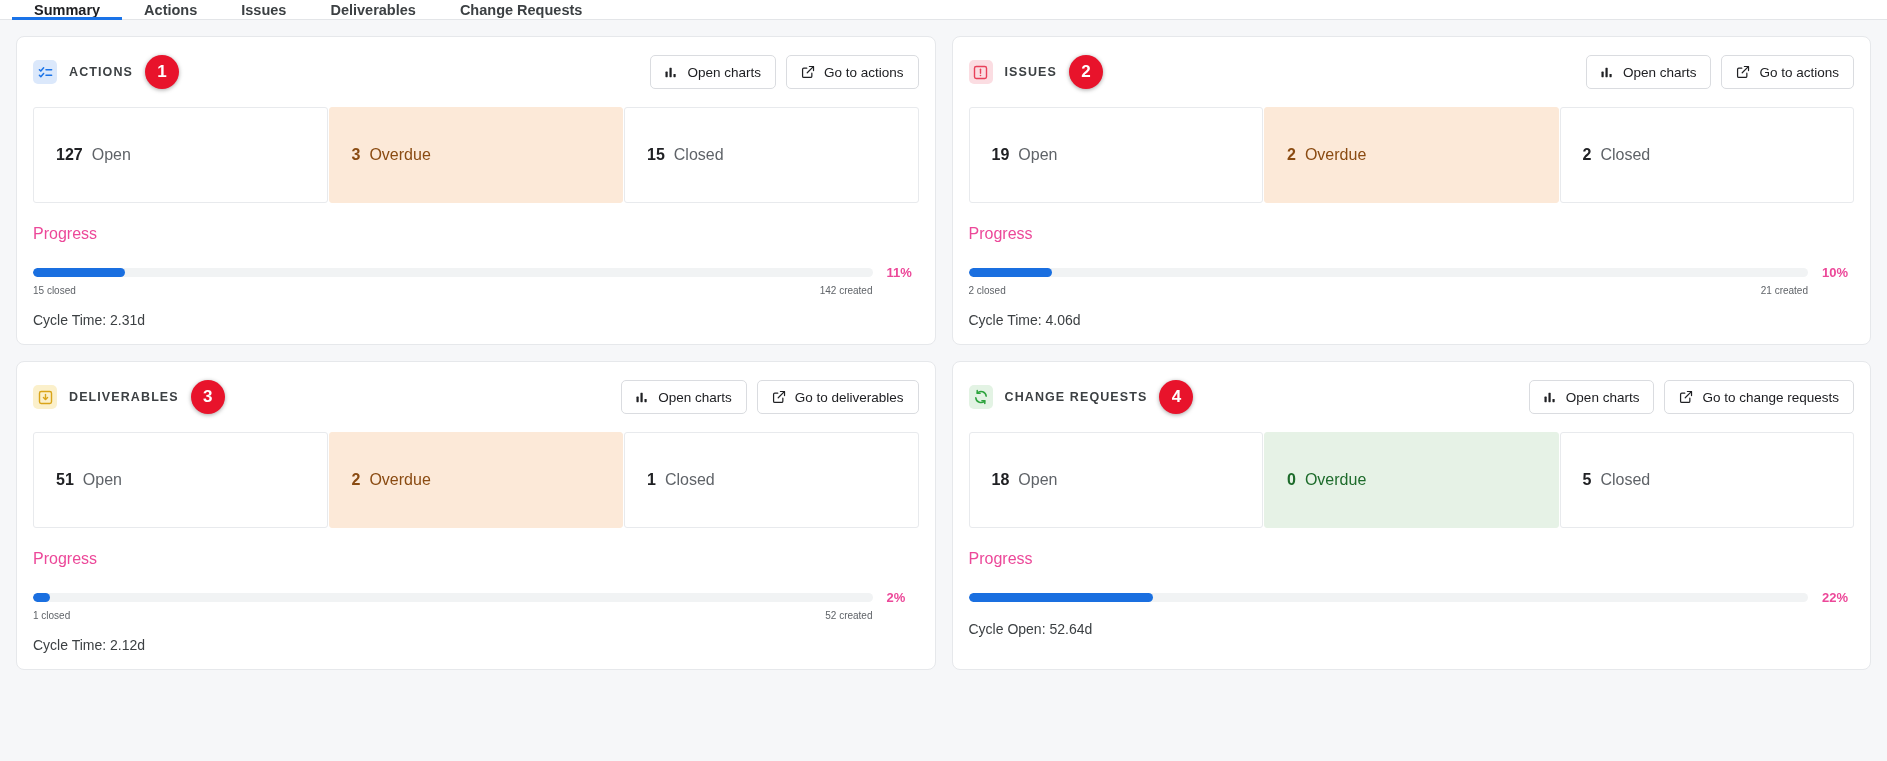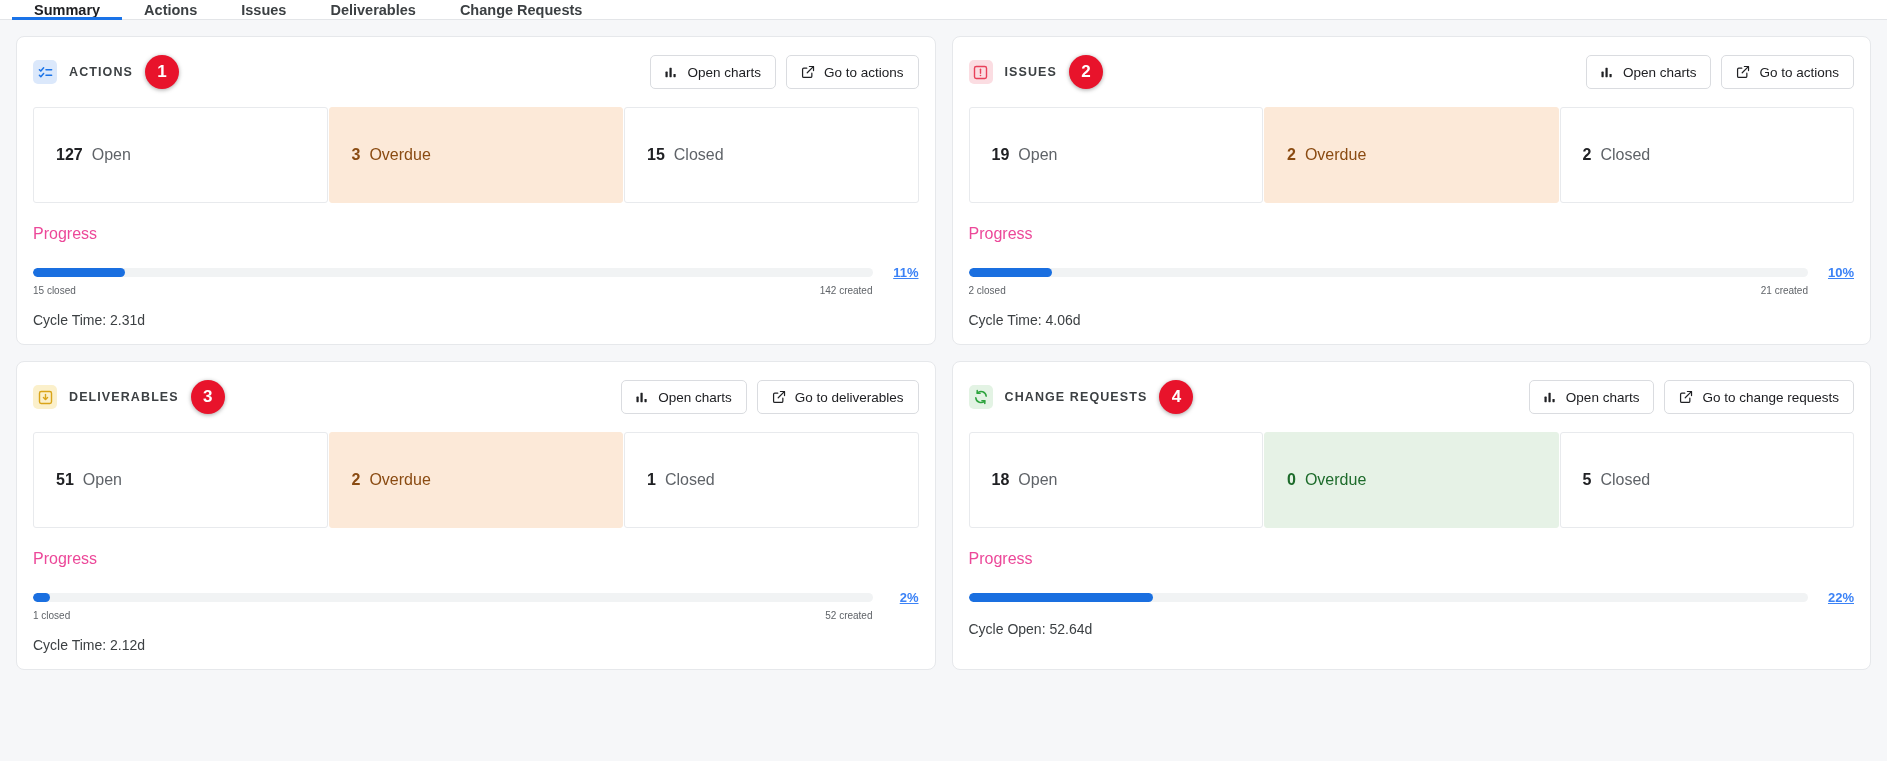--- a/index.html
+++ b/index.html
@@ -158,24 +158,22 @@
     overflow: hidden;
   }
   .bar-fill {
     height: 100%;
     background: #1a6fe0;
     border-radius: 5px;
   }
   .pct {
     font-size: 13px;
     font-weight: 700;
-    color: #3b82f6;
+    color: #ec4899;
     min-width: 32px;
-    text-align: right;
-    text-decoration: underline;
   }
   .bar-caption {
     display: flex;
     justify-content: space-between;
     margin-top: 5px;
     padding-right: 46px;
     font-size: 10px;
     color: #5f6368;
   }
   .cycle {

